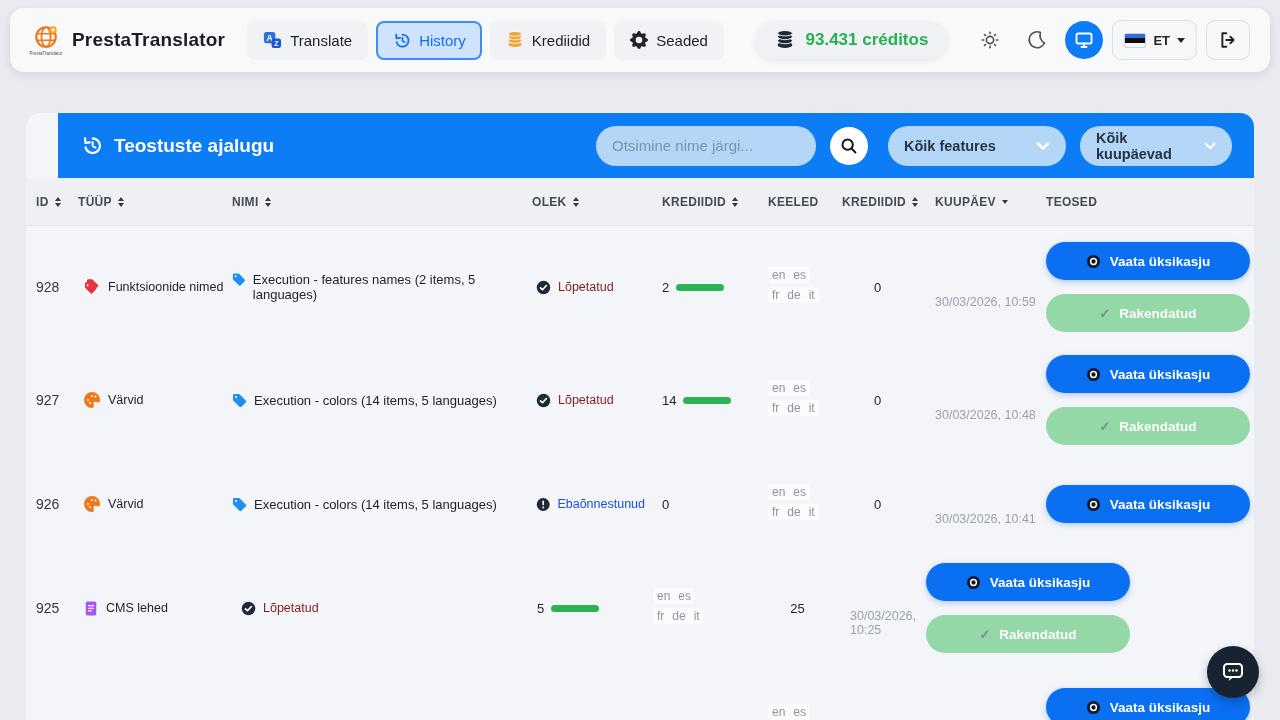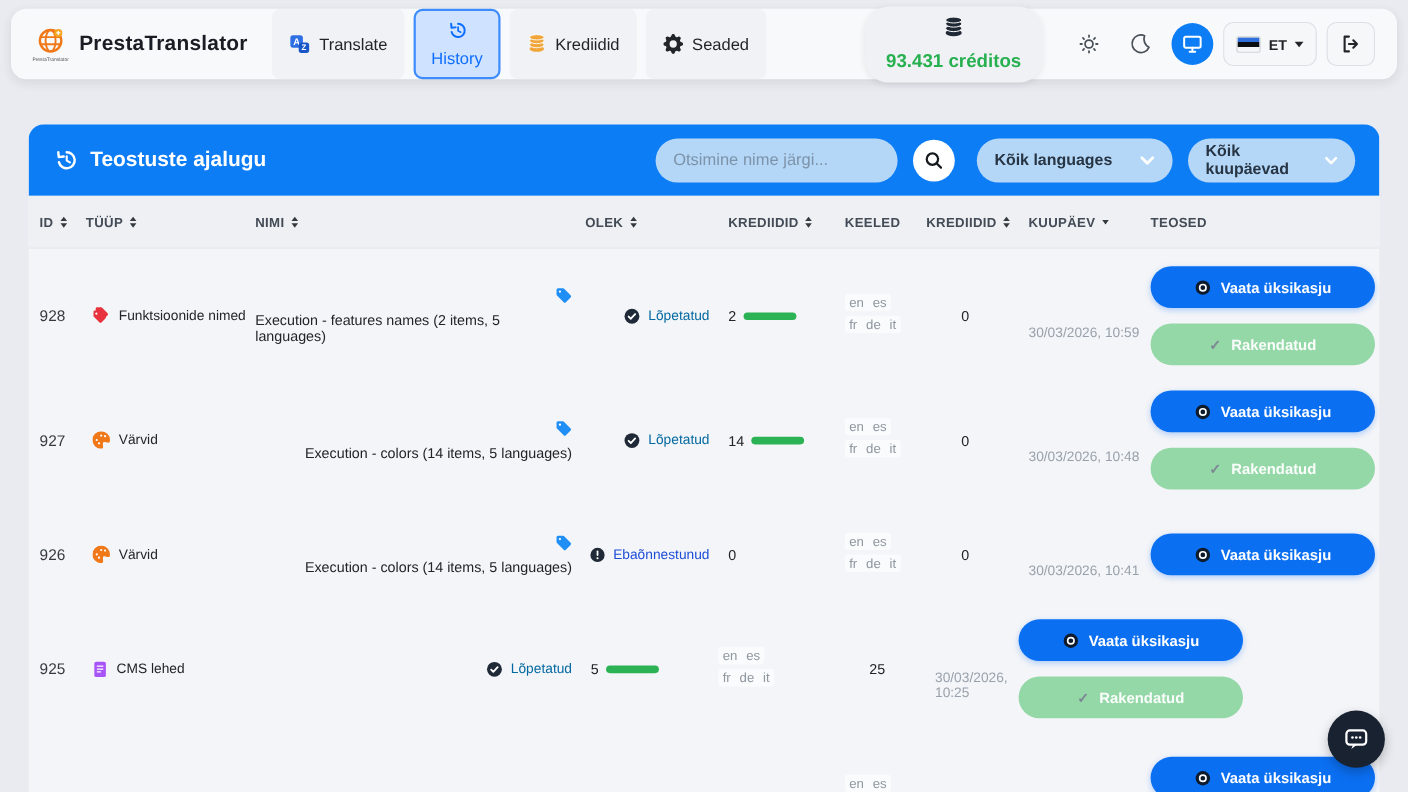--- a/index.html
+++ b/index.html
@@ -10,43 +10,43 @@
   .navbar { position:absolute; left:10px; top:8px; right:10px; height:64px;
     background:#f8f9fa; border-radius:14px; box-shadow:0 3px 10px rgba(30,40,60,.10);
     display:flex; align-items:center; padding:0 20px; }
   .brand { display:flex; align-items:center; gap:10px; }
   .logo { width:32px; display:flex; flex-direction:column; align-items:center; }
   .logo-caption { font-size:4.5px; color:#555; margin-top:1px; white-space:nowrap; }
   .brand-name { font-size:19px; font-weight:700; color:#1a1e24; letter-spacing:.2px; }
   .nav { display:flex; gap:8px; margin-left:22px; }
   .nav-item { display:flex; align-items:center; gap:8px; padding:8px 14px; border-radius:8px;
     background:#f0f2f5; font-size:15px; color:#212529; border:2px solid transparent; cursor:pointer; }
-  .nav-item.active { background:#cfe2ff; border-color:#3d8bfd; color:#0d6efd;flex-direction:column; }
+  .nav-item.active { background:#cfe2ff; border-color:#3d8bfd; color:#0d6efd; }
   .nav-right { margin-left:auto; display:flex; align-items:center; gap:9px; }
   .credits-pill { display:flex; align-items:center; gap:11px; background:#f0f1f4;
     border-radius:22px; padding:9px 20px; box-shadow:0 2px 6px rgba(0,0,0,.07);
-    font-size:17px; font-weight:700; color:#26b050; margin-right:14px;flex-direction:column; }
+    font-size:17px; font-weight:700; color:#26b050; margin-right:14px; }
   .icon-btn { width:38px; height:38px; display:flex; align-items:center; justify-content:center;
     color:#495057; cursor:pointer; background:transparent; border:none; }
   .theme-active { width:38px; height:38px; border-radius:50%; background:#0d7df5;
     display:flex; align-items:center; justify-content:center; border:none; cursor:pointer; }
   .lang-btn { display:flex; align-items:center; gap:7px; border:1px solid #dcdfe4; background:#f6f7f9;
     border-radius:9px; padding:0 11px; height:40px; cursor:pointer; font-size:13px; font-weight:600; color:#212529; }
   .flag { width:22px; height:15px; border-radius:2px; border:1px solid #cfd3d8;
     background:linear-gradient(#2e6fdb 0 33%, #0b0d10 33% 66%, #f4f6f8 66%); }
   .caret { width:0; height:0; border-left:4px solid transparent; border-right:4px solid transparent;
     border-top:5px solid #212529; }
   .logout-btn { border:1px solid #dcdfe4; background:#f6f7f9; border-radius:9px; width:44px; height:40px;
     display:flex; align-items:center; justify-content:center; cursor:pointer; }
 
   
   .panel { position:absolute; left:26px; top:113px; width:1228px; bottom:0;
     border-radius:14px 14px 0 0; overflow:hidden; background:#f4f5f8; }
   .panel-header { height:65px; background:#0d7df5; display:flex; align-items:center;
-    padding:0 22px; gap:14px; }
+    padding:0 22px; gap:14px;margin-left:32px; }
   .panel-title { color:#fff; font-size:19px; font-weight:700; display:flex; align-items:center; gap:11px; }
   .search-input { width:220px; height:40px; border-radius:20px; background:#b4d7f7; border:none;
     padding:0 16px; font-size:15px; color:#2c3a4a; outline:none; margin-left:auto;
     font-family:"Liberation Sans", sans-serif; }
   .search-input::placeholder { color:#7d93a9; }
   .search-btn { width:38px; height:38px; border-radius:50%; background:#fff; border:none;
     display:flex; align-items:center; justify-content:center; cursor:pointer; flex:none; }
   .filter { height:40px; border-radius:20px; background:#b4d7f7; display:flex; align-items:center;
     justify-content:space-between; padding:0 16px; color:#273443; font-size:14.5px; font-weight:700;
     cursor:pointer; gap:10px; }
@@ -60,23 +60,23 @@
   .tri-up { width:0; height:0; border-left:3.5px solid transparent; border-right:3.5px solid transparent;
     border-bottom:4.5px solid #343a40; margin-bottom:2px; }
   .tri-down { width:0; height:0; border-left:3.5px solid transparent; border-right:3.5px solid transparent;
     border-top:4.5px solid #343a40; }
   .sorter { display:flex; flex-direction:column; }
 
   .trow { align-items:center; }
   .r1 { height:122px; } .r2,.r3,.r4 { height:104px; } .r5 { height:130px; align-items:start; }
   .c-id { padding-left:10px; font-size:14px; color:#343a40; }
   .c-type { display:flex; align-items:center; gap:8px; padding-left:14px; font-size:12.5px; color:#212529; }
-  .c-name { display:flex; align-items:flex-end; gap:7px; padding-left:7px; font-size:13px; color:#212529;flex-direction:column; }
+  .c-name { display:flex; align-items:flex-start; gap:7px; padding-left:7px; font-size:13px; color:#212529; }
   .c-status { display:flex; align-items:center; gap:7px; padding-left:16px; font-size:12.5px; font-weight:400; }
-  .status-success { color:#0369a1;justify-content:flex-end; } .status-failed { color:#1d4ed8; }
+  .status-success { color:#7f1d1d; } .status-failed { color:#1d4ed8; }
   .c-elem { display:flex; align-items:center; gap:7px; padding-left:17px; font-size:13px; color:#212529; }
   .pbar { width:48px; height:7px; border-radius:4px; background:#2bb254; }
   .c-langs { padding-left:8px; font-size:12px; color:#8e96a0; }
   .lang-line { background:rgba(255,255,255,.55); border-radius:3px; padding:1px 4px;
     display:inline-block; margin-bottom:4px; }
   .lang-line span { margin-right:8px; } .lang-line span:last-child { margin-right:0; }
   .c-credits { text-align:center; font-size:13px; color:#212529; }
   .c-date { padding-left:15px; font-size:12.5px; color:#99a2ac;margin-top:29px; }
   .c-actions { padding-left:6px; display:flex; flex-direction:column; gap:14px; justify-content:center; }
   .btn { width:204px; height:38px; border-radius:19px; border:none; display:flex; align-items:center;
@@ -246,21 +246,21 @@
       <span>Teostuste ajalugu</span>
     </div>
     <input class="search-input" type="text" placeholder="Otsimine nime järgi..." style="">
     <button class="search-btn">
       <svg width="18" height="18" viewBox="0 0 16 16">
         <circle cx="6.8" cy="6.8" r="4.6" stroke="#15191e" stroke-width="1.8" fill="none"></circle>
         <path d="M10.3 10.3l3.4 3.4" stroke="#15191e" stroke-width="1.8" stroke-linecap="round"></path>
       </svg>
     </button>
     <div class="filter f1">
-      <span>Kõik languages</span>
+      <span>Kõik features</span>
       <svg width="14" height="10">
           <use href="#sym-chevron"></use>
         </svg>
     </div>
     <div class="filter f3">
       <span>Kõik kuupäevad</span>
       <svg width="14" height="10">
           <use href="#sym-chevron"></use>
         </svg>
     </div>

